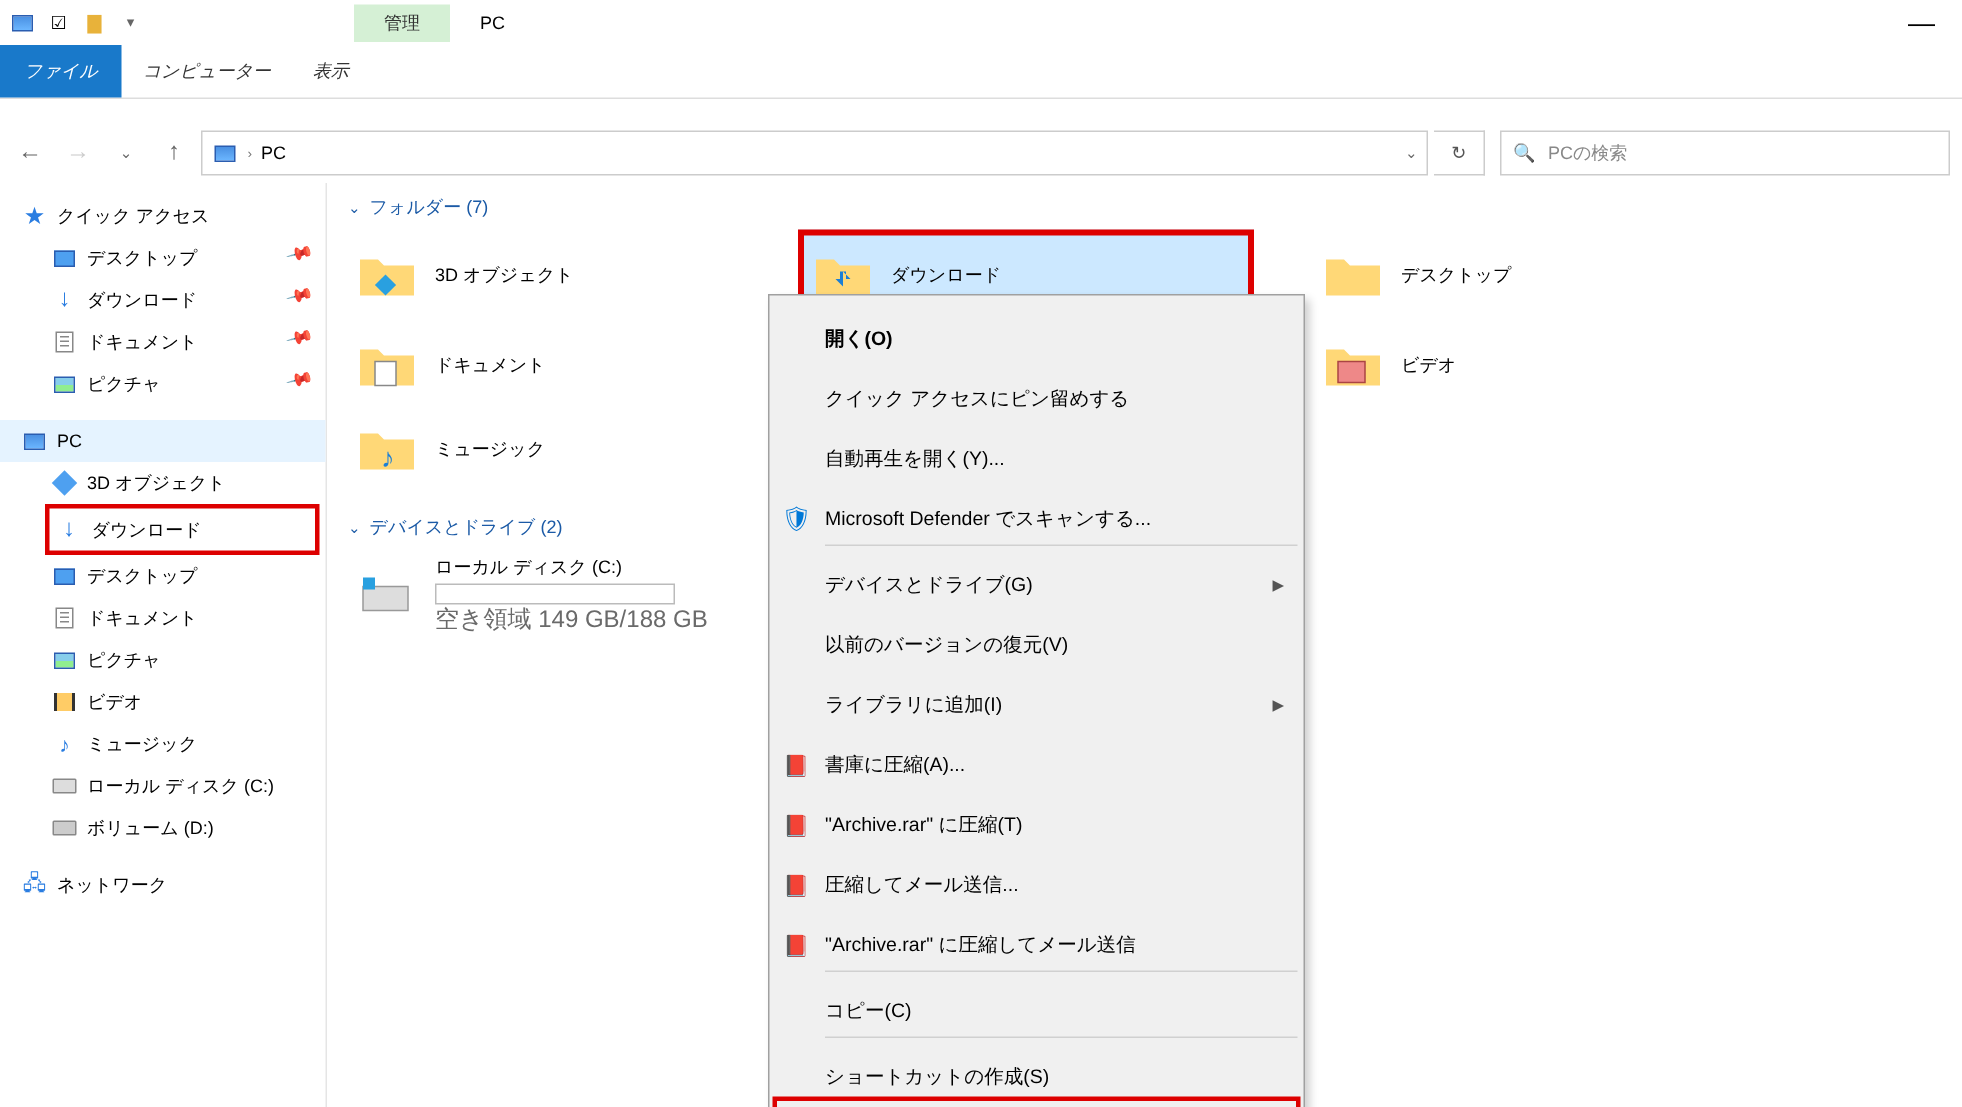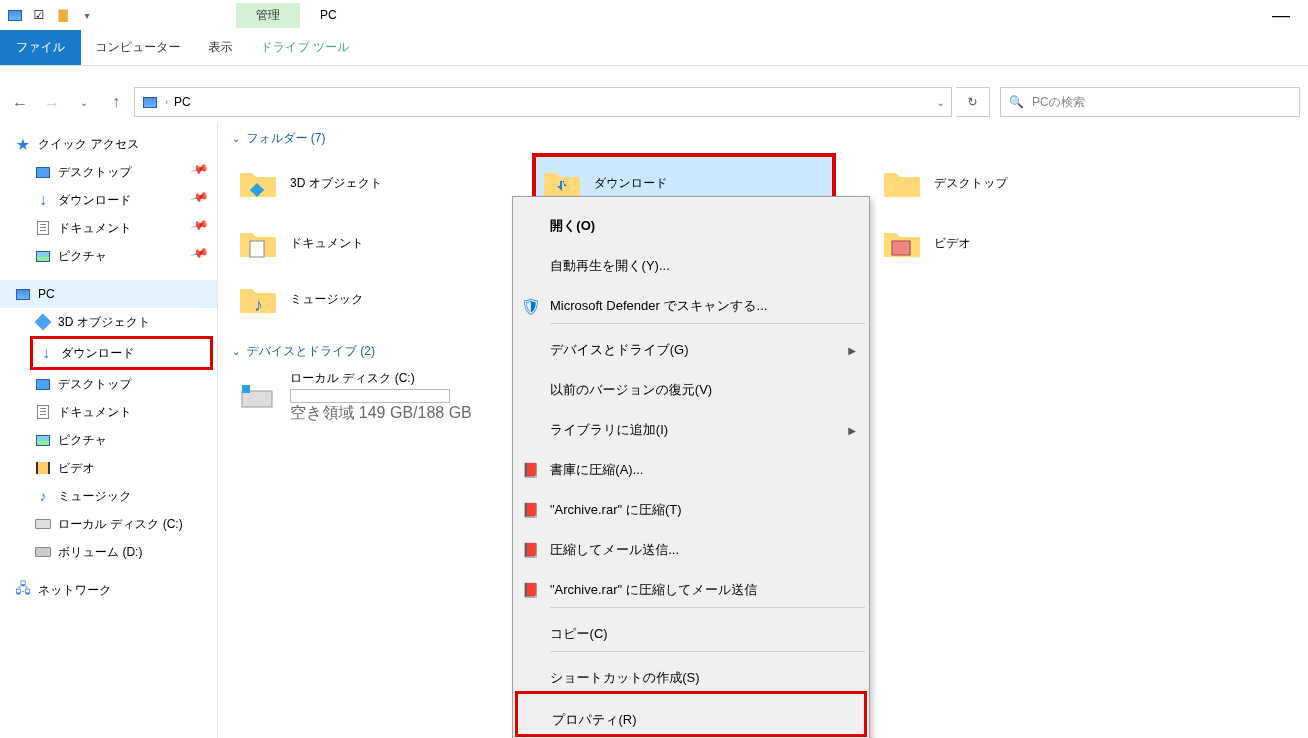--- a/index.html
+++ b/index.html
@@ -6,21 +6,21 @@
 body { background: #fff; font-size: 12px; color: #000; width: 1308px; height: 738px; overflow: hidden; }
 
 
 .title-bar { height: 30px; display: flex; align-items: center; }
 .qat { display: flex; align-items: center; gap: 6px; padding-left: 6px; }
 .qat-icon { width: 18px; height: 18px; display: flex; align-items: center; justify-content: center; }
 .title-context-tab { background: #d5f0d5; padding: 4px 20px; margin-left: 140px; color: #333; }
 .title-text { padding-left: 20px; }
 .minimize { margin-left: auto; padding-right: 18px; font-size: 18px; line-height:10px; }
 
-.ribbon-tabs { height: 36px; display: flex; align-items: stretch; border-bottom: 1px solid #ddd; }
+.ribbon-tabs { height: 36px; display: flex; align-items: stretch; border-bottom: 1px solid #ddd; font-style: italic; }
 .tab-file { background: #1979ca; color: #fff; padding: 8px 16px; display: flex; align-items:center; }
 .tab { padding: 8px 14px; display: flex; align-items: center; color: #333; }
 .tab-context { color: #4a7; }
 
 
 .address-row { height: 40px; display: flex; align-items: center; padding: 4px 8px 4px 6px; gap: 4px; margin-top:16px; }
 .nav-btn { width: 28px; height: 28px; display: flex; align-items: center; justify-content: center; color: #666; font-size: 16px; }
 .nav-btn.disabled { color: #ccc; }
 .address-bar { flex: 1; height: 30px; border: 1px solid #ccc; display: flex; align-items: center; padding: 0 6px; gap: 6px; }
 .address-crumb { color: #000; }
@@ -95,21 +95,20 @@
   </div>
   <div class="title-context-tab">管理</div>
   <div class="title-text">PC</div>
   <div class="minimize">—</div>
 </div>
 
 <div class="ribbon-tabs">
   <div class="tab-file">ファイル</div>
   <div class="tab">コンピューター</div>
   <div class="tab">表示</div>
-  <div class="tab tab-context">ドライブ ツール</div>
 </div>
 
 <div class="address-row">
   <div class="nav-btn">←</div>
   <div class="nav-btn disabled">→</div>
   <div class="nav-btn" style="font-size:10px">⌄</div>
   <div class="nav-btn">↑</div>
   <div class="address-bar">
     <span class="tree-icon">
         <span class="ico-pc"></span>
@@ -305,20 +304,21 @@
           <span class="drive-bar"><span class="drive-bar-fill" style="width:22%"></span></span>
           <span class="item-sub">空き領域 149 GB/188 GB</span>
         </span>
       </div>
     </div>
 
     <div class="context-menu" style="left:294px; top:74px;">
       <div class="menu-item">
           <b>開く(O)</b>
         </div>
+      <div class="menu-item">クイック アクセスにピン留めする</div>
       <div class="menu-item">自動再生を開く(Y)...</div>
       <div class="menu-item">
         <span class="menu-icon ico-shield">🛡</span>
         <span>Microsoft Defender でスキャンする...</span>
       </div>
       <div class="menu-sep"></div>
       <div class="menu-item">
         <span>デバイスとドライブ(G)</span>
         <span class="menu-arrow">▶</span>
       </div>

